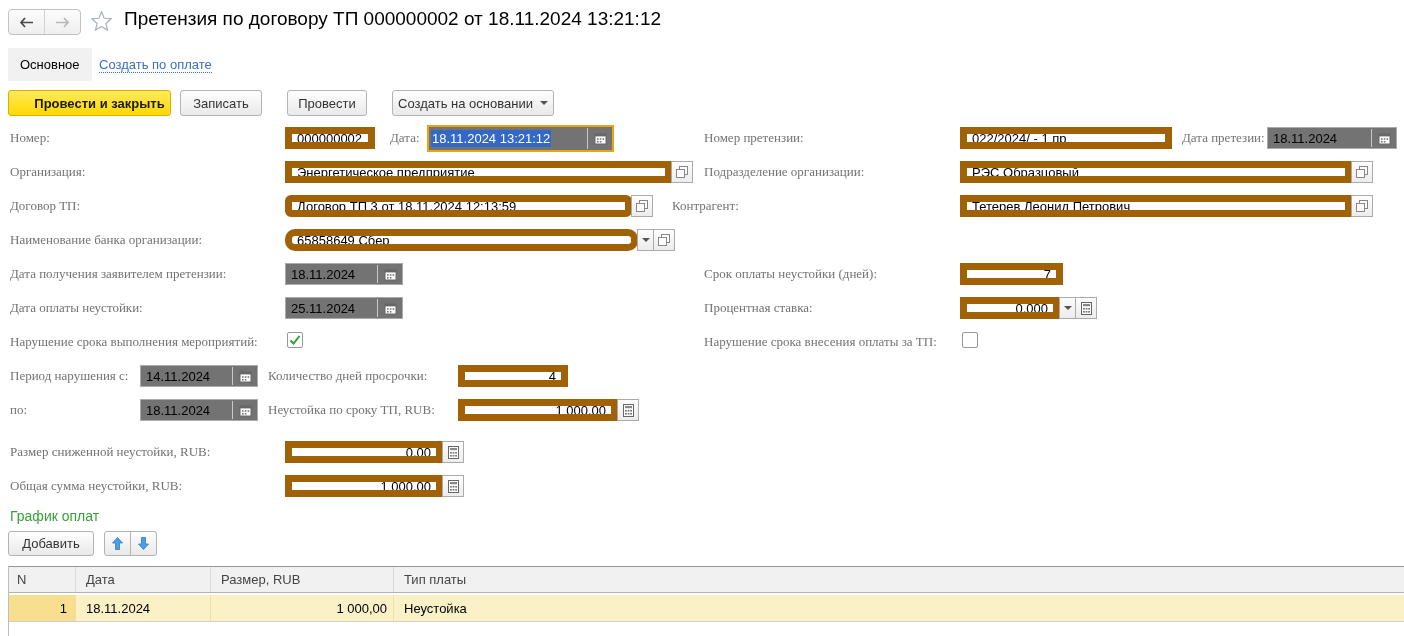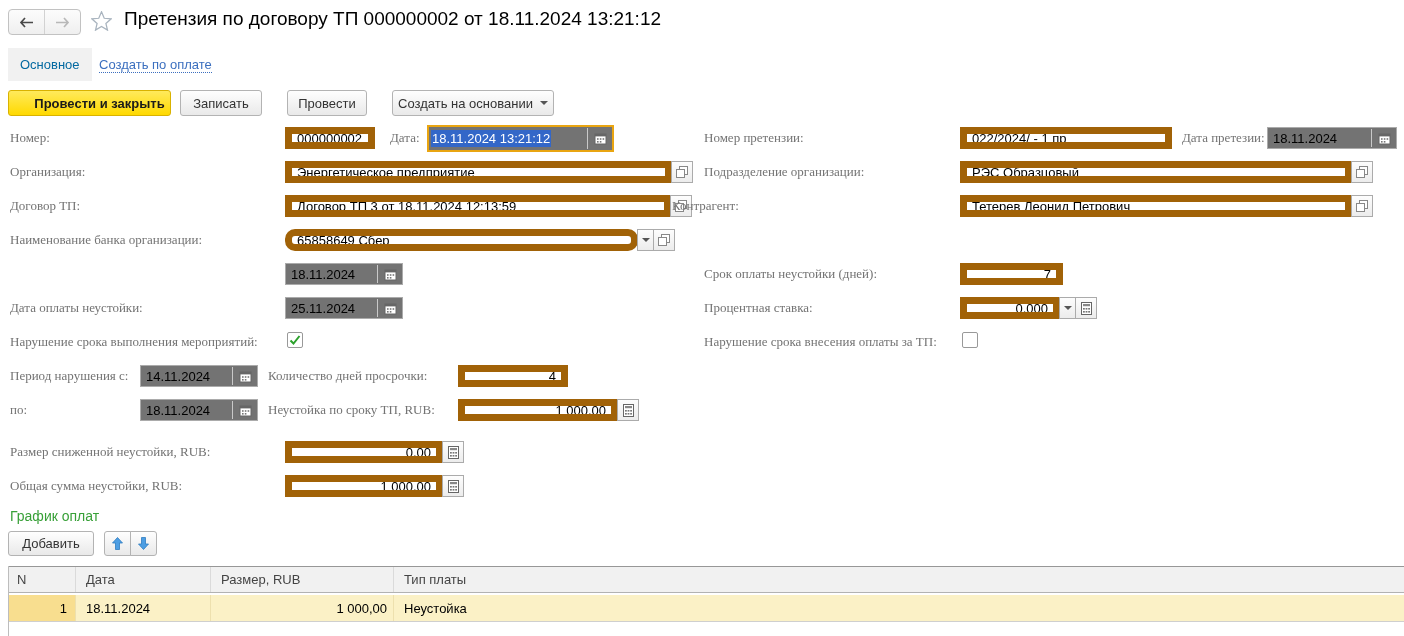--- a/index.html
+++ b/index.html
@@ -8,21 +8,21 @@
     font-family:"Liberation Sans","DejaVu Sans",sans-serif;font-size:13px;color:#000;
   }
   .abs{position:absolute;}
   
   .navgrp{position:absolute;left:8px;top:9px;display:flex;border:1px solid #C2C2C2;border-radius:4px;overflow:hidden;background:linear-gradient(#FCFCFC,#EFEFEF);height:26px;box-sizing:border-box;}
   .navbtn{width:35px;height:24px;display:flex;align-items:center;justify-content:center;cursor:pointer;}
   .navbtn + .navbtn{border-left:1px solid #D2D2D2;}
   .star{position:absolute;left:91px;top:11px;}
   .title{position:absolute;left:124px;top:8px;font-size:19px;color:#000;white-space:nowrap;font-weight:400;}
   
-  .tab-active{position:absolute;left:8px;top:48px;height:33px;padding:0 12px;background:#F1F1F1;display:flex;align-items:center;color:#0369a1;cursor:pointer;}
+  .tab-active{position:absolute;left:8px;top:48px;height:33px;padding:0 12px;background:#F1F1F1;display:flex;align-items:center;color:#000000;cursor:pointer;}
   .tab-link{position:absolute;left:99px;top:57px;color:#3B6FBF;cursor:pointer;border-bottom:1px dotted #3B6FBF;white-space:nowrap;}
   
   .btn{position:absolute;height:26px;border:1px solid #B3B3B3;border-radius:3px;
        background:linear-gradient(#FEFEFE,#E9E9E9);color:#333;display:flex;align-items:center;
        justify-content:center;box-sizing:border-box;cursor:pointer;white-space:nowrap;}
   .btn.primary{background:linear-gradient(#FFEA5C,#FFD900);border-color:#D9B200;font-weight:bold;color:#1A1A1A;}
   .caret{width:0;height:0;border-left:4px solid transparent;border-right:4px solid transparent;border-top:4px solid #555;margin-left:7px;}
   
   .lbl{position:absolute;white-space:nowrap;color:#737373;line-height:16px;font-family:Liberation Serif, serif;}
   .box{position:absolute;display:flex;height:22px;box-sizing:border-box;}
@@ -151,21 +151,21 @@
     <div class="abtn sq">
         <svg width="12" height="12" viewBox="0 0 12 12">
           <rect x="3.5" y="0.5" width="8" height="8" fill="#fff" stroke="#888"></rect>
           <rect x="0.5" y="3.5" width="8" height="8" fill="#fff" stroke="#888"></rect>
         </svg>
       </div>
   </div>
 
   <span class="lbl" style="left:10px;top:198px;">Договор ТП:</span>
   <div class="box" style="left:285px;top:195px;">
-    <div class="inp" style="width:386px;">Договор ТП 3 от 18.11.2024 12:13:59</div>
+    <div class="inp" style="width:347px;border-radius:6px;">Договор ТП 3 от 18.11.2024 12:13:59</div>
     <div class="abtn sq">
         <svg width="12" height="12" viewBox="0 0 12 12">
           <rect x="3.5" y="0.5" width="8" height="8" fill="#fff" stroke="#888"></rect>
           <rect x="0.5" y="3.5" width="8" height="8" fill="#fff" stroke="#888"></rect>
         </svg>
       </div>
   </div>
   <span class="lbl" style="left:672px;top:198px;">Контрагент:</span>
   <div class="box" style="left:960px;top:195px;">
     <div class="inp" style="width:392px;">Тетерев Леонид Петрович</div>
@@ -184,20 +184,21 @@
         <span class="caret" style="margin-left:0;"></span>
       </div>
     <div class="abtn sq">
         <svg width="12" height="12" viewBox="0 0 12 12">
           <rect x="3.5" y="0.5" width="8" height="8" fill="#fff" stroke="#888"></rect>
           <rect x="0.5" y="3.5" width="8" height="8" fill="#fff" stroke="#888"></rect>
         </svg>
       </div>
   </div>
 
+  <span class="lbl" style="left:10px;top:266px;">Дата получения заявителем претензии:</span>
   <div class="box datebox" style="left:285px;top:263px;width:118px;">
     <div class="dval">18.11.2024</div>
     <div class="dsep"></div>
     <div class="dico">
         <svg width="13" height="13" viewBox="0 0 13 13">
           <rect x="1" y="2" width="11" height="10" fill="#fff" stroke="#666"></rect>
           <rect x="1" y="2" width="11" height="2.4" fill="#666"></rect>
           <rect x="3" y="6.2" width="1.6" height="1.6" fill="#777"></rect>
           <rect x="5.8" y="6.2" width="1.6" height="1.6" fill="#777"></rect>
           <rect x="8.6" y="6.2" width="1.6" height="1.6" fill="#777"></rect>

